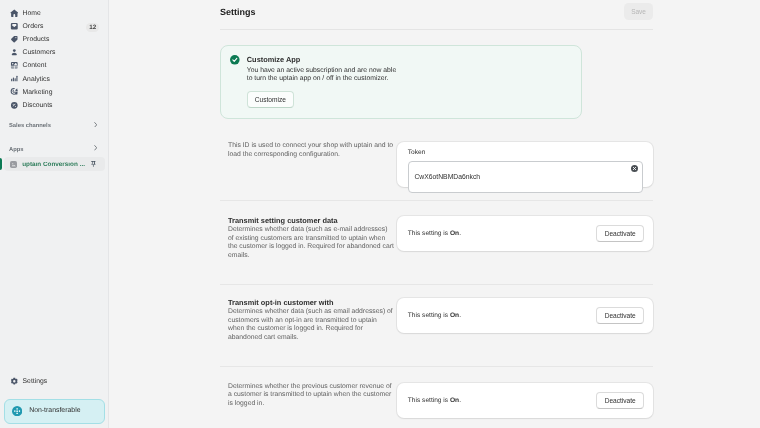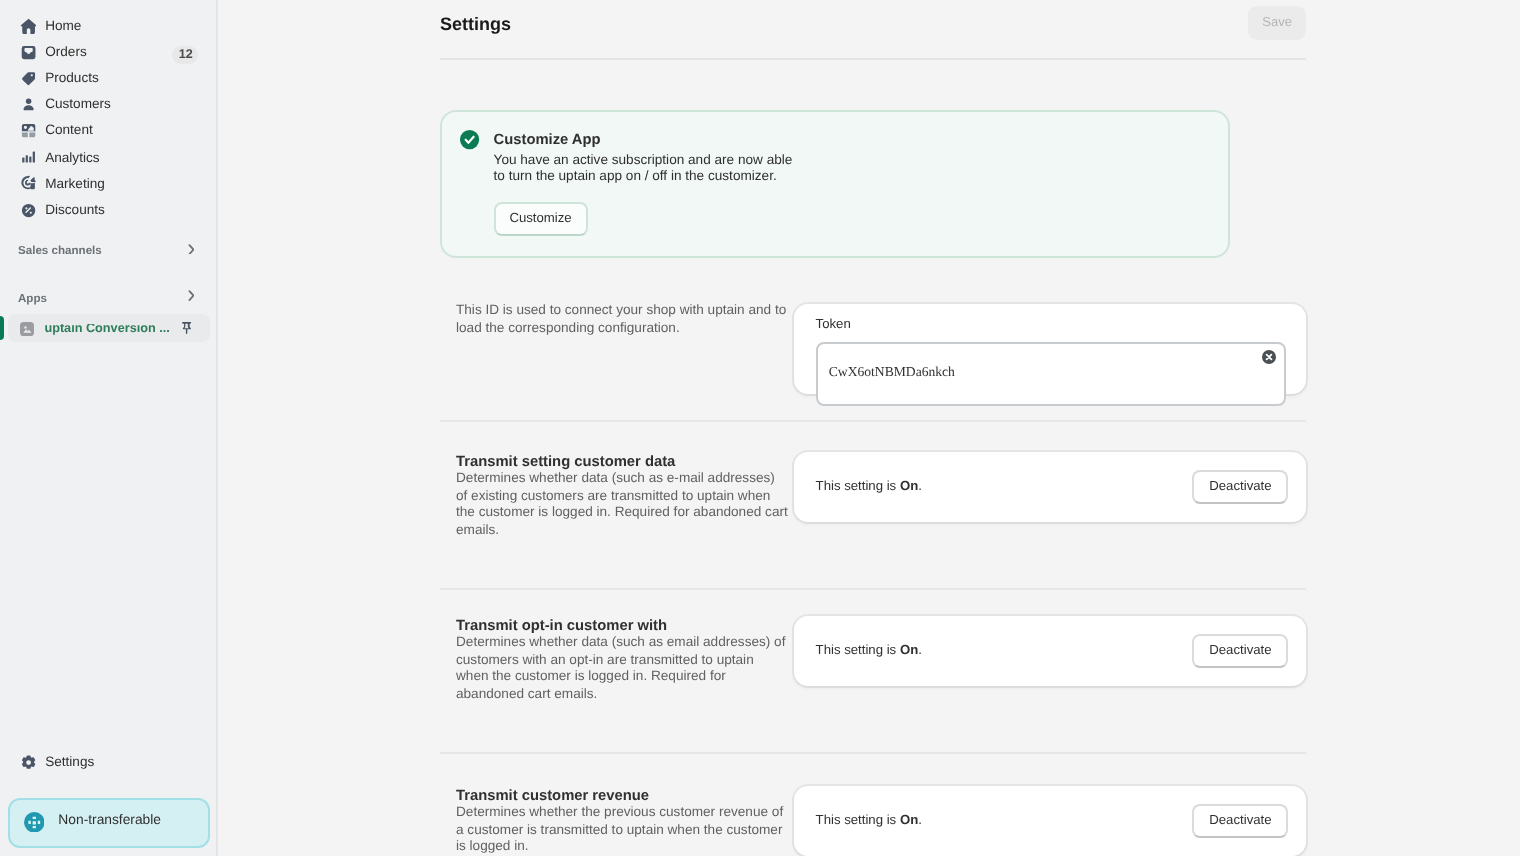--- a/index.html
+++ b/index.html
@@ -44,39 +44,39 @@
   .main{flex:1;height:428px;background:#f4f4f4;overflow:hidden;position:relative}
   .colwrap{width:433px;margin-left:111px}
   .topbar{display:flex;align-items:center;height:23px}
   .page-title{font-size:9px;font-weight:bold;color:#1a1a1a;letter-spacing:0;line-height:1;margin-top:1.4px}
   .save-btn{margin-left:auto;background:#ebebeb;color:#b6b6b6;border:none;
     border-radius:4.5px;font-size:6.5px;padding:0;width:28.9px;height:16.3px;font-family:inherit;cursor:default}
   .divider{height:1px;background:#e4e4e4;margin-top:6.3px}
 
   .content{}
 
-  .banner{margin-top:25px;width:395px;background:#f1f8f5;border:1px solid #cfe5da;border-radius:8px;
+  .banner{margin-top:15px;width:362px;background:#f1f8f5;border:1px solid #cfe5da;border-radius:8px;
     padding:9.2px 10px 10px 9.1px;display:flex}
   .check-ico{width:9.6px;height:9.6px;flex:0 0 9.6px;margin-right:7.1px;margin-top:-0.2px}
   .banner h3{font-size:7.4px;color:#303030;font-weight:bold;margin-bottom:2px;line-height:1.25}
   .banner p{font-size:6.8px;color:#303030;line-height:8.6px;max-width:152px}
   .cust-btn{margin-top:7.5px;background:#fbfdfc;border:1px solid #cfe3d8;border-bottom-color:#bdd6c8;
     border-radius:4px;font-size:6.6px;height:16.8px;width:47px;padding:0;color:#303030;font-family:inherit;cursor:pointer;letter-spacing:0}
 
   .row{display:flex}
   .lcol{width:177px;flex:0 0 177px;padding:0 3px 0 8px}
   .lcol h4{font-size:7.4px;font-weight:bold;color:#303030;margin-bottom:1px;line-height:1.25}
   .lcol p{font-size:6.8px;color:#616161;line-height:8.5px}
   .rcol{flex:0 0 256px;width:256px}
   .card{background:#fff;border-radius:7px;box-shadow:0 0 0 1px rgba(0,0,0,.06),0 1px 2px rgba(0,0,0,.06)}
   .card-tok{padding:8.3px 9.7px 11.2px 10.8px}
   .fld-label{font-size:6.6px;color:#303030;margin-bottom:3.6px;display:block;line-height:1}
   .inputwrap{position:relative;height:15.4px}
   .tok-input{width:100%;height:32px;border:1px solid #c9cccf;border-radius:4px;background:#fff;
-    font-family:Liberation Serif, serif;font-size:6.8px;color:#303030;padding:0 16px 0 5.6px;outline:none}
+    font-family:Liberation Sans, sans-serif;font-size:6.8px;color:#303030;padding:0 16px 0 5.6px;outline:none}
   .clear-ico{position:absolute;right:5.7px;top:4.6px;width:7px;height:7px;cursor:pointer}
   .card-set{height:35px;display:flex;align-items:center;padding:0 9px 0 10.8px}
   .stat{font-size:6.6px;color:#303030}
   .stat b{font-weight:bold}
   .deact{margin-left:auto;background:#fff;border:1px solid #dbdbdb;border-bottom-color:#c4c4c4;
     border-radius:4px;font-size:6.6px;height:16.6px;width:47.6px;padding:0;color:#303030;font-family:inherit;cursor:pointer}
   .hr{height:1px;background:#e6e6e6;width:433px}
 </style>
 </head>
 <body>
@@ -299,21 +299,20 @@
           <div class="card card-set">
             <span class="stat"><span>This setting is </span><b>On</b><span>.</span></span>
             <button class="deact">Deactivate</button>
           </div>
         </div>
       </div>
       <div class="hr" style="margin-top:24.2px"></div>
 
       <div class="row" style="padding-top:15.6px">
         <div class="lcol">
-          <h4>Transmit customer revenue</h4>
           <p>Determines whether the previous customer revenue of a customer is transmitted to uptain when the customer is logged in.</p>
         </div>
         <div class="rcol">
           <div class="card card-set">
             <span class="stat"><span>This setting is </span><b>On</b><span>.</span></span>
             <button class="deact">Deactivate</button>
           </div>
         </div>
       </div>
 

